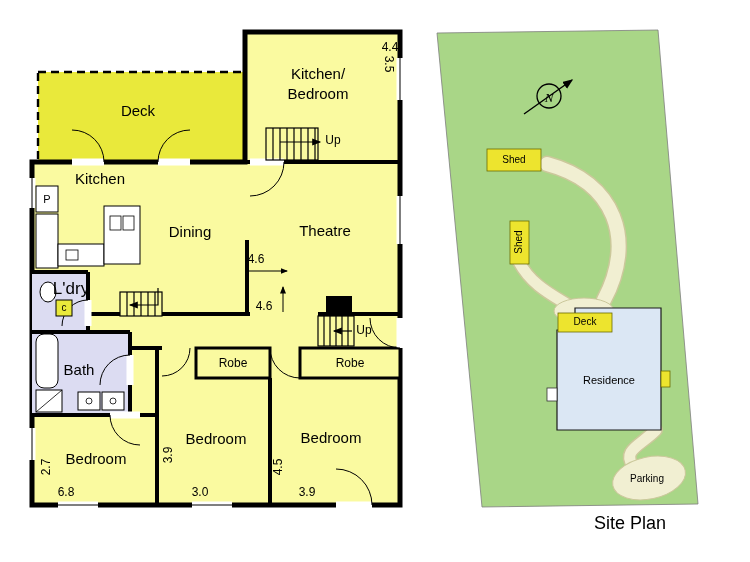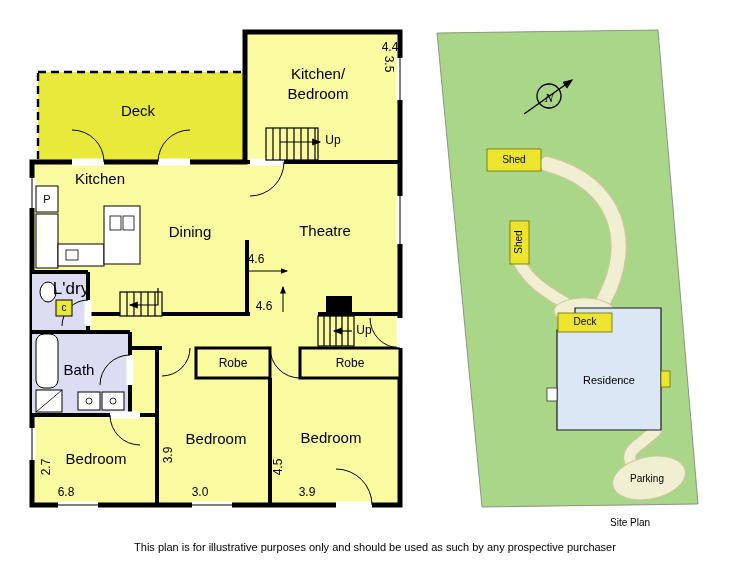--- a/index.html
+++ b/index.html
@@ -9,21 +9,21 @@
   svg.plan{position:absolute;left:0;top:0}
   .lbl{position:absolute;transform:translate(-50%,-50%);white-space:nowrap;color:#000;line-height:1}
   .rot-ccw{transform:translate(-50%,-50%) rotate(-90deg)}
   .rot-cw{transform:translate(-50%,-50%) rotate(90deg)}
   .f15{font-size:15px}
   .f13{font-size:17px}
   .f12{font-size:12px}
   .f11{font-size:11px}
   .f10{font-size:10px}
   .north{font-family:"Liberation Serif",serif;font-style:italic;font-size:13px}
-  .site-title{font-size:10px}
+  .site-title{font-size:18px}
   .disclaimer{font-size:11px}
 </style>
 </head>
 <body>
 
 <div class="canvas">
 
   <svg class="plan" width="750" height="562" viewBox="0 0 750 562">
     <defs>
       <marker id="arr" markerWidth="9" markerHeight="8" refX="6.5" refY="3" orient="auto">
@@ -215,14 +215,13 @@
   <div class="lbl f12" style="left:307px;top:492px">3.9</div>
 
   <div class="lbl f10" style="left:514px;top:160px">Shed</div>
   <div class="lbl f10 rot-ccw" style="left:519px;top:242px">Shed</div>
   <div class="lbl f10" style="left:585px;top:322px">Deck</div>
   <div class="lbl f11" style="left:609px;top:380px">Residence</div>
   <div class="lbl f10" style="left:647px;top:479px">Parking</div>
   <div class="lbl north" style="left:549px;top:97px">N</div>
   <div class="lbl site-title" style="left:630px;top:523px">Site Plan</div>
 
-  <div class="lbl disclaimer" style="left:375px;top:547px">This plan is for illustrative purposes only and should be used as such by any prospective purchaser</div>
 </div>
 
 </body></html>

